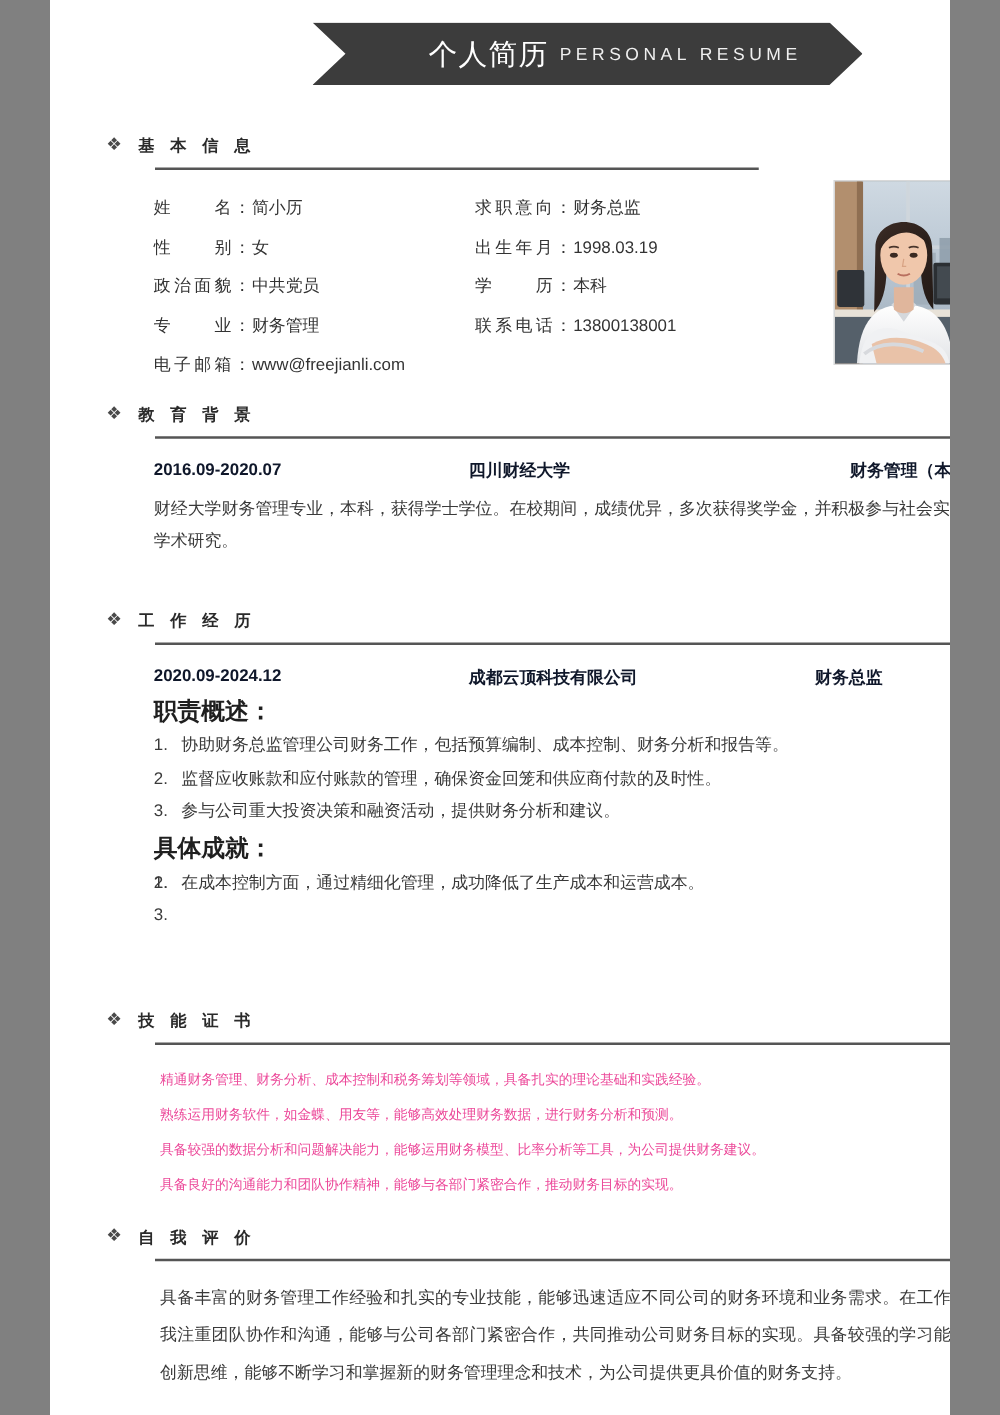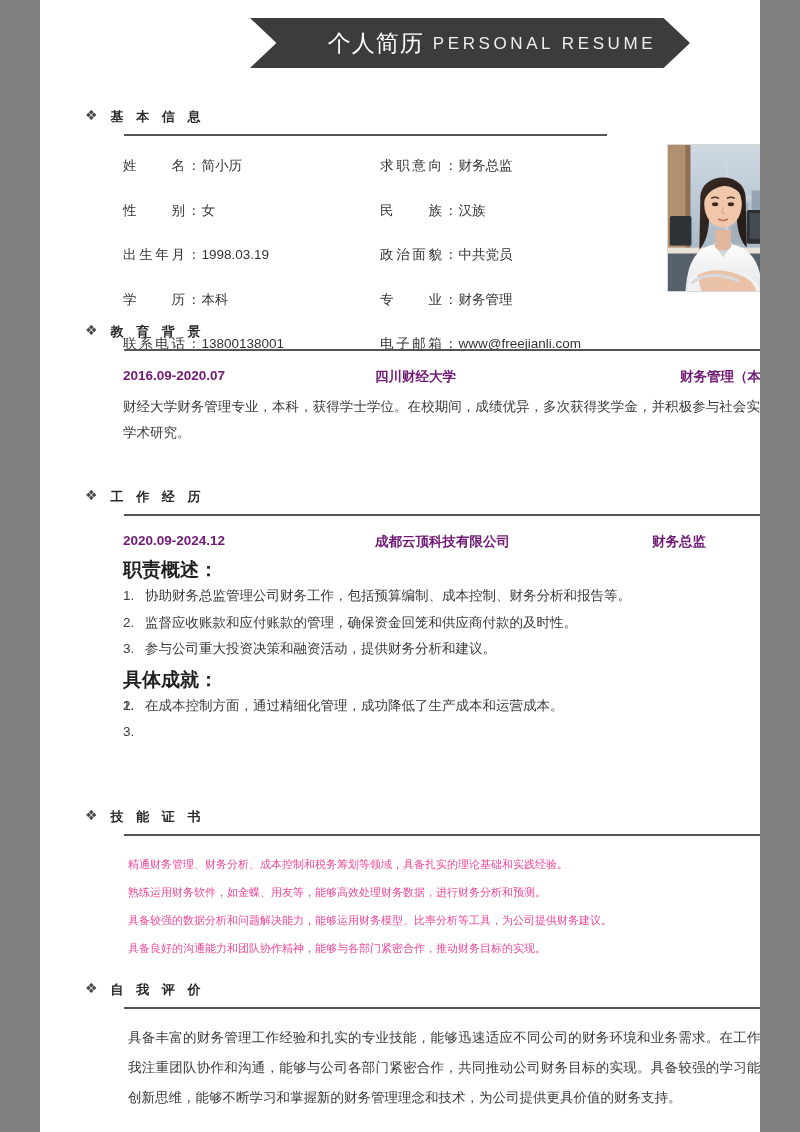--- a/index.html
+++ b/index.html
@@ -59,21 +59,21 @@
   .banner-cn {
     color: #ffffff;
     font-size: 23px;
     letter-spacing: 1px;
     font-weight: 400;
     line-height: 1;
     margin-left: 44px;
   }
   .banner-en {
     color: #f0f0f0;
-    font-size: 17px;
+    font-size: 14px;
     letter-spacing: 3.6px;
     font-weight: 400;
     line-height: 1;
   }
 
   
   .section { position: absolute; left: 0; width: 720px; }
   .sec-head {
     display: flex;
     align-items: center;
@@ -103,21 +103,21 @@
   }
   .sec-rule.short { width: 483px; }
   .sec-rule.full  { width: 664px; }
 
   
   .info-grid {
     margin-top: 16px;
     margin-left: 43px;
     display: grid;
     grid-template-columns: 257px auto;
-    row-gap: 17px;
+    row-gap: 4px;
   }
   .info-cell {
     font-size: 13.5px;
     color: #333333;
     line-height: 27.5px;
     white-space: nowrap;
   }
   .lbl {
     display: inline-block;
     width: 62px;
@@ -142,21 +142,21 @@
   .photo svg { display: block; width: 100%; height: 100%; }
 
   
   .entry-row {
     margin-top: 17px;
     margin-left: 43px;
     position: relative;
     height: 20px;
     font-size: 13.5px;
     font-weight: bold;
-    color: #701a75;
+    color: #0f172a;
   }
   .e-date { position: absolute; left: 0; top: 0; }
   .e-org  { position: absolute; left: 252px; top: 0; }
   .e-role { position: absolute; top: 0; }
   .e-role.right { right: 12px; }
   .e-role.mid   { left: 529px; }
 
   .para {
     margin-left: 43px;
     margin-top: 6px;
@@ -233,23 +233,20 @@
 
         <div class="info-cell">
           <span class="lbl">姓名</span><span class="colon">：</span><span class="val">简小历</span>
         </div>
         <div class="info-cell">
           <span class="lbl">求职意向</span><span class="colon">：</span><span class="val">财务总监</span>
         </div>
 
         <div class="info-cell">
           <span class="lbl">性别</span><span class="colon">：</span><span class="val">女</span>
-        </div>
-        <div class="info-cell">
-          <span class="lbl">民族</span><span class="colon">：</span><span class="val">汉族</span>
         </div>
 
         <div class="info-cell">
           <span class="lbl">出生年月</span><span class="colon">：</span><span class="val">1998.03.19</span>
         </div>
         <div class="info-cell">
           <span class="lbl">政治面貌</span><span class="colon">：</span><span class="val">中共党员</span>
         </div>
 
         <div class="info-cell">

